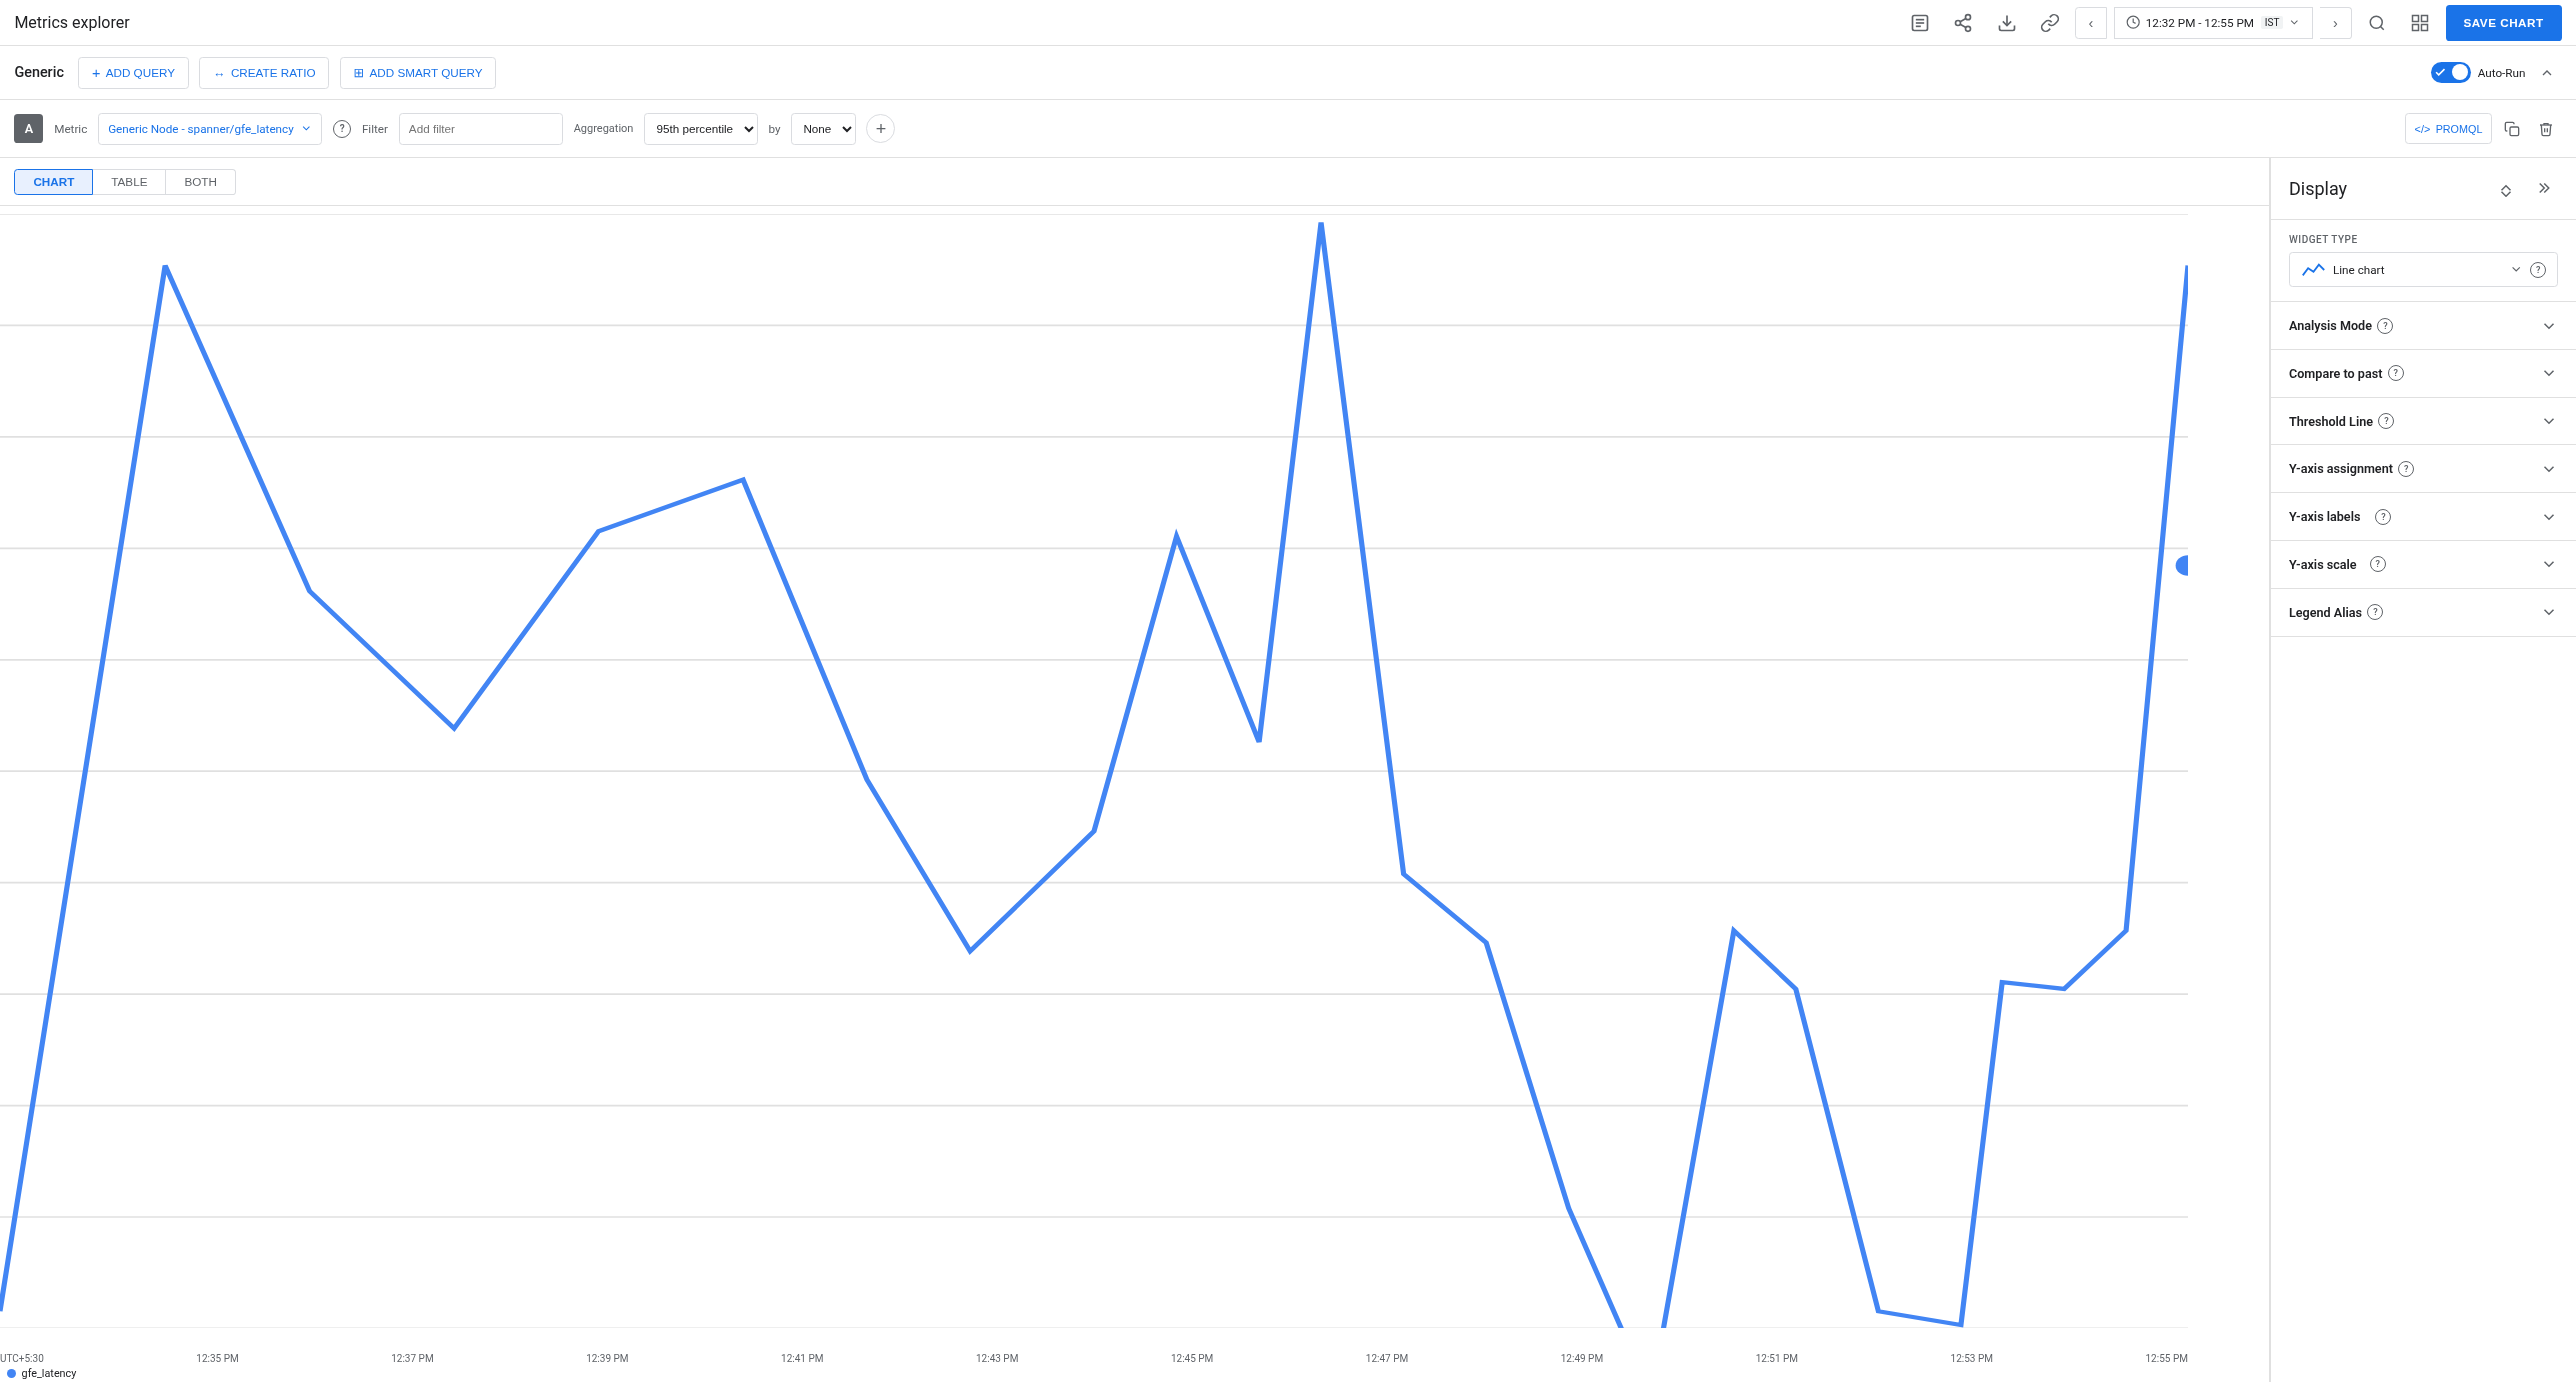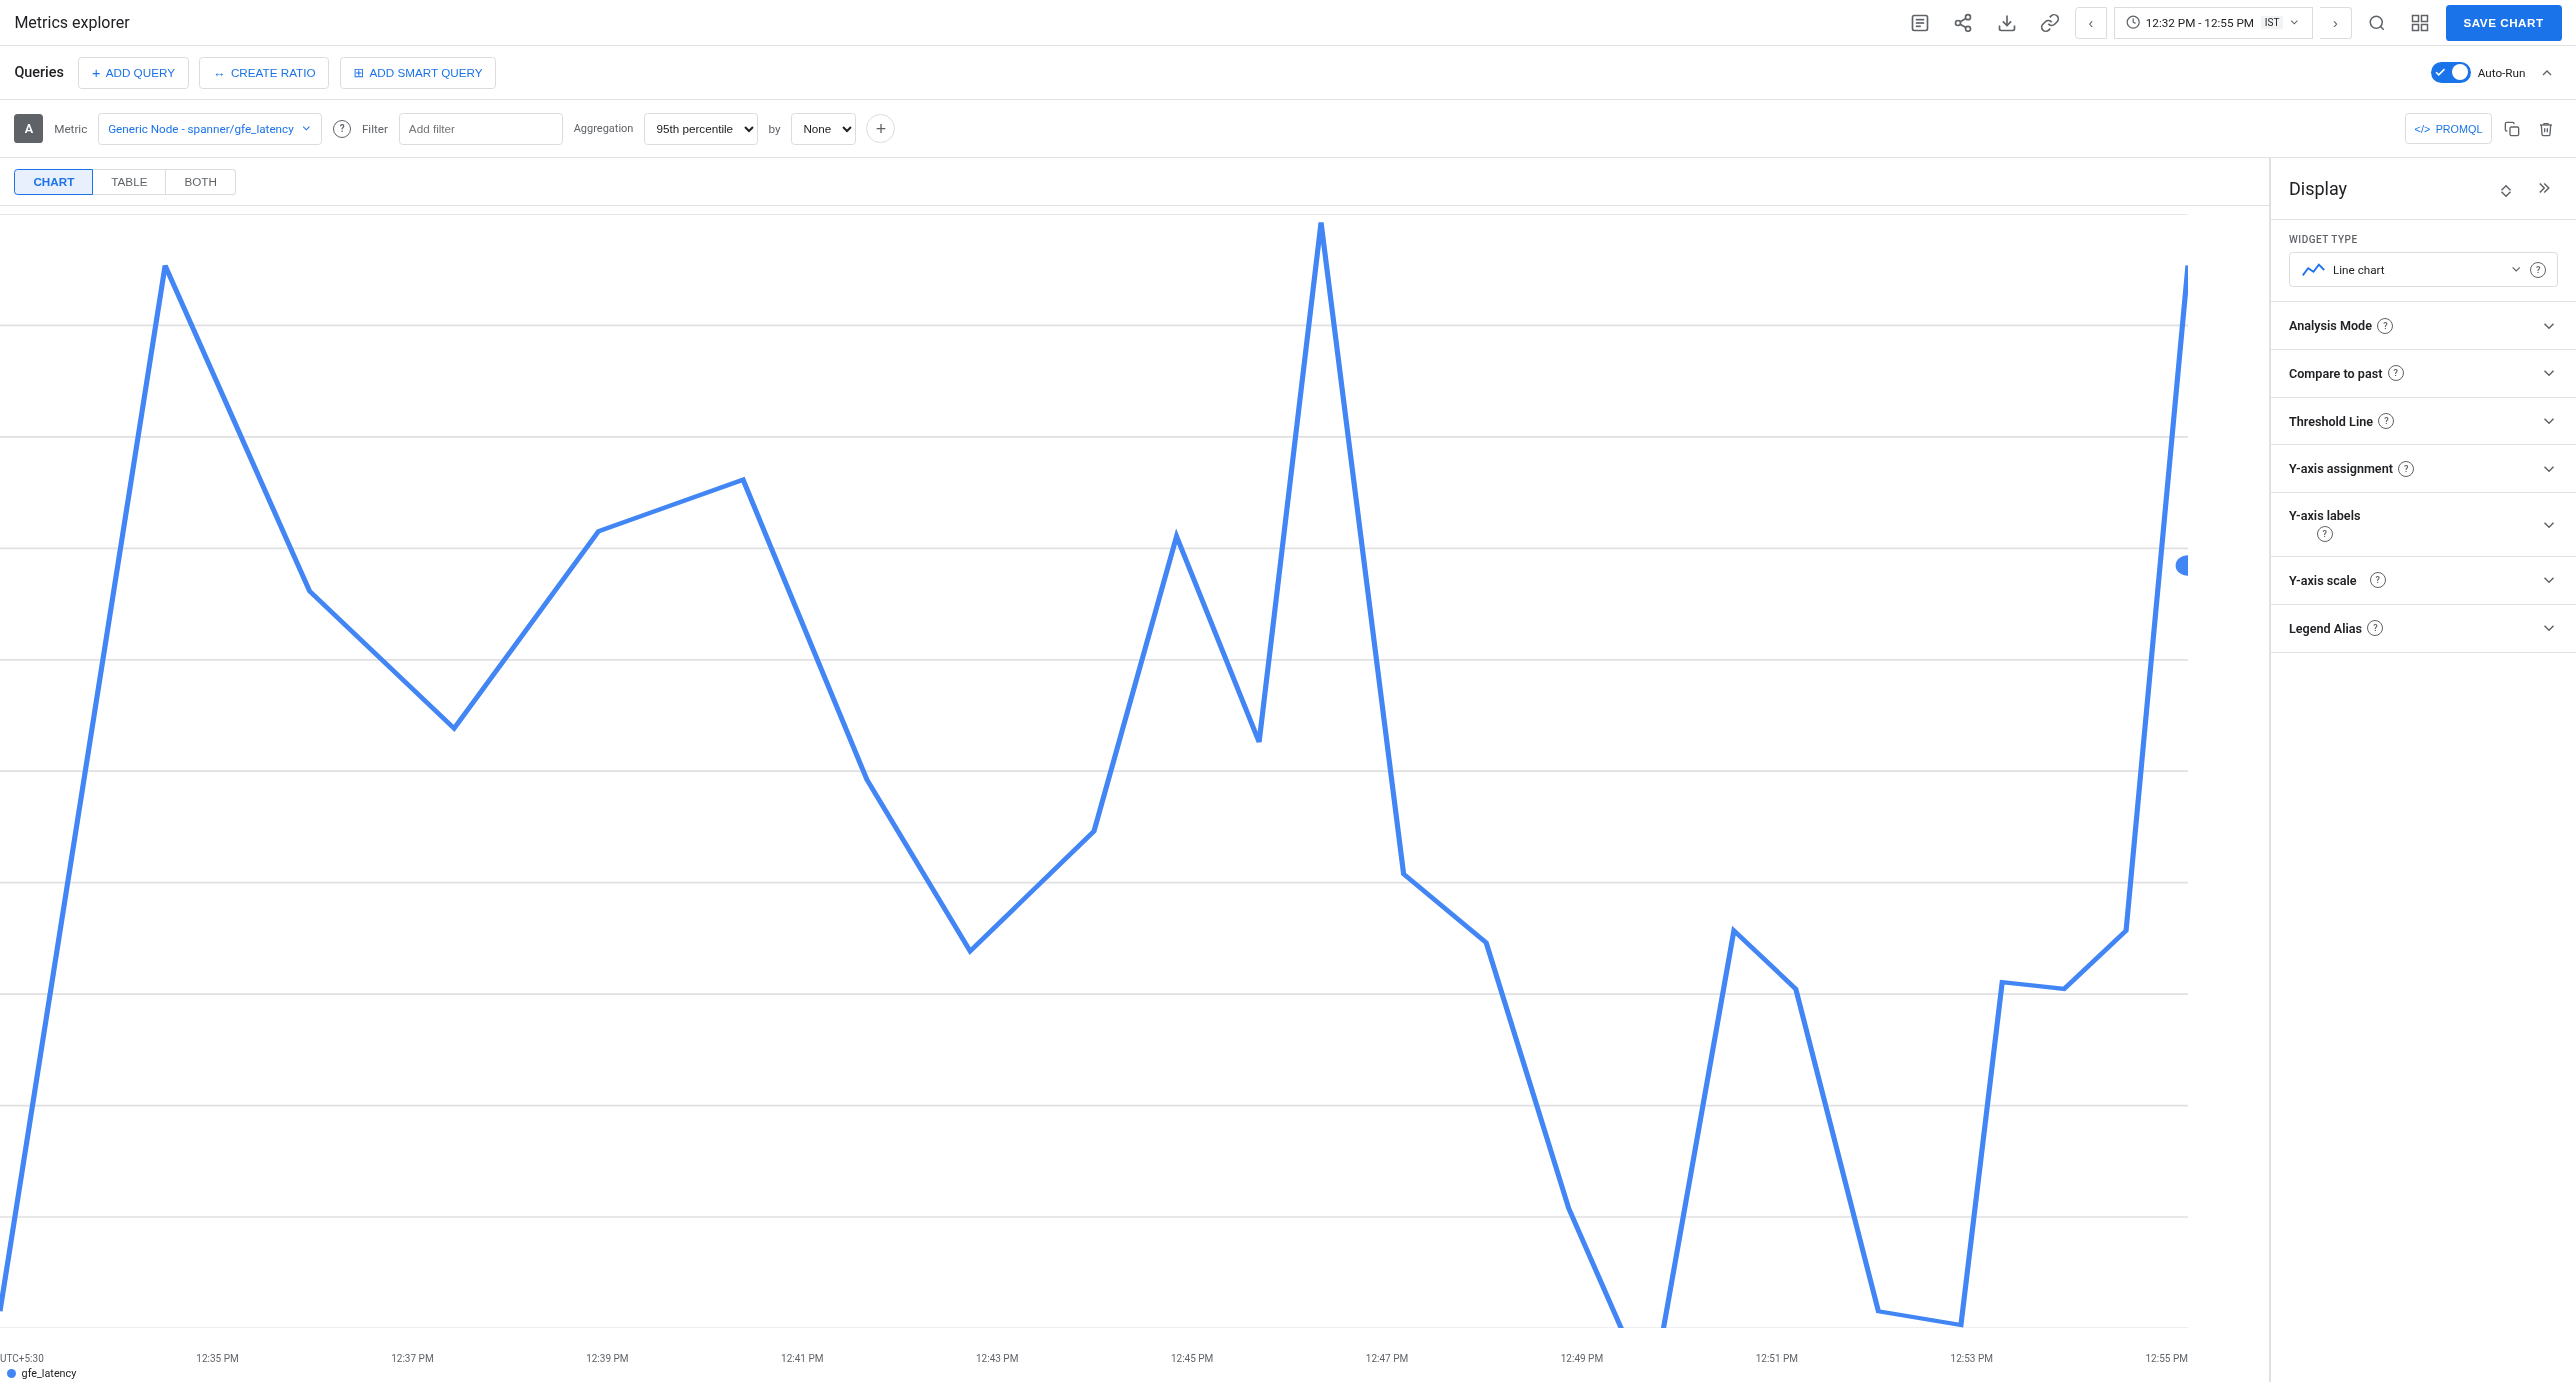--- a/index.html
+++ b/index.html
@@ -75,21 +75,21 @@
           <rect x="14" y="2" width="8" height="8"></rect>
           <rect x="2" y="14" width="8" height="8"></rect>
           <rect x="14" y="14" width="8" height="8"></rect>
         </svg>
     </button>
     <button style="background:#1a73e8;color:#fff;border:none;border-radius:3.6px;padding:7.2px 18px;font-size:11.7px;font-weight:700;cursor:pointer;letter-spacing:0.5px;height:36px;">SAVE CHART</button>
   </div>
 </header>
 
 <div style="display:flex;align-items:center;padding:7.2px 14.4px;border-bottom:0.9px solid #e0e0e0;gap:10.8px;height:54px;">
-  <span style="font-size:14.4px;font-weight:500;color:#202124;margin-right:3.6px;">Queries</span>
+  <span style="font-size:14.4px;font-weight:500;color:#202124;margin-right:3.6px;">Generic</span>
   <button style="display:flex;align-items:center;gap:5.4px;border:0.9px solid #dadce0;border-radius:3.6px;padding:5.4px 12.6px;cursor:pointer;font-size:11.7px;color:#1a73e8;background:#fff;font-weight:500;height:32px;">
     <span style="font-size:14.4px;color:#1a73e8;">+</span>
     <span>ADD QUERY</span>
   </button>
   <button style="display:flex;align-items:center;gap:5.4px;border:0.9px solid #dadce0;border-radius:3.6px;padding:5.4px 12.6px;cursor:pointer;font-size:11.7px;color:#1a73e8;background:#fff;font-weight:500;height:32px;">
     <span style="font-size:12.6px;color:#1a73e8;">↔</span>
     <span>CREATE RATIO</span>
   </button>
   <button style="display:flex;align-items:center;gap:5.4px;border:0.9px solid #dadce0;border-radius:3.6px;padding:5.4px 12.6px;cursor:pointer;font-size:11.7px;color:#1a73e8;background:#fff;font-weight:500;height:32px;">
     <span style="font-size:12.6px;color:#1a73e8;">⊞</span>
@@ -320,21 +320,21 @@
           <div style="width:16px;height:16px;border-radius:50%;border:1.8px solid #5f6368;color:#5f6368;display:inline-flex;align-items:center;justify-content:center;font-size:9px;cursor:pointer;font-weight:600;">?</div>
         </div>
         <svg width="18" height="18" viewBox="0 0 24 24" fill="none" stroke="#5f6368" stroke-width="2">
             <polyline points="6 9 12 15 18 9"></polyline>
           </svg>
       </div>
     </div>
 
     <div style="border-bottom:0.9px solid #e0e0e0;">
       <div style="display:flex;align-items:center;justify-content:space-between;padding:14.4px 18px;cursor:pointer;">
-        <div style="display:flex;align-items:center;gap:3px;flex-direction:column;">
+        <div style="display:flex;align-items:center;gap:15px;">
           <span style="font-size:12.6px;font-weight:600;color:#202124;">Y-axis labels</span>
           <div style="width:16px;height:16px;border-radius:50%;border:1.8px solid #5f6368;color:#5f6368;display:inline-flex;align-items:center;justify-content:center;font-size:9px;cursor:pointer;font-weight:600;">?</div>
         </div>
         <svg width="18" height="18" viewBox="0 0 24 24" fill="none" stroke="#5f6368" stroke-width="2">
             <polyline points="6 9 12 15 18 9"></polyline>
           </svg>
       </div>
     </div>
 
     <div style="border-bottom:0.9px solid #e0e0e0;">

